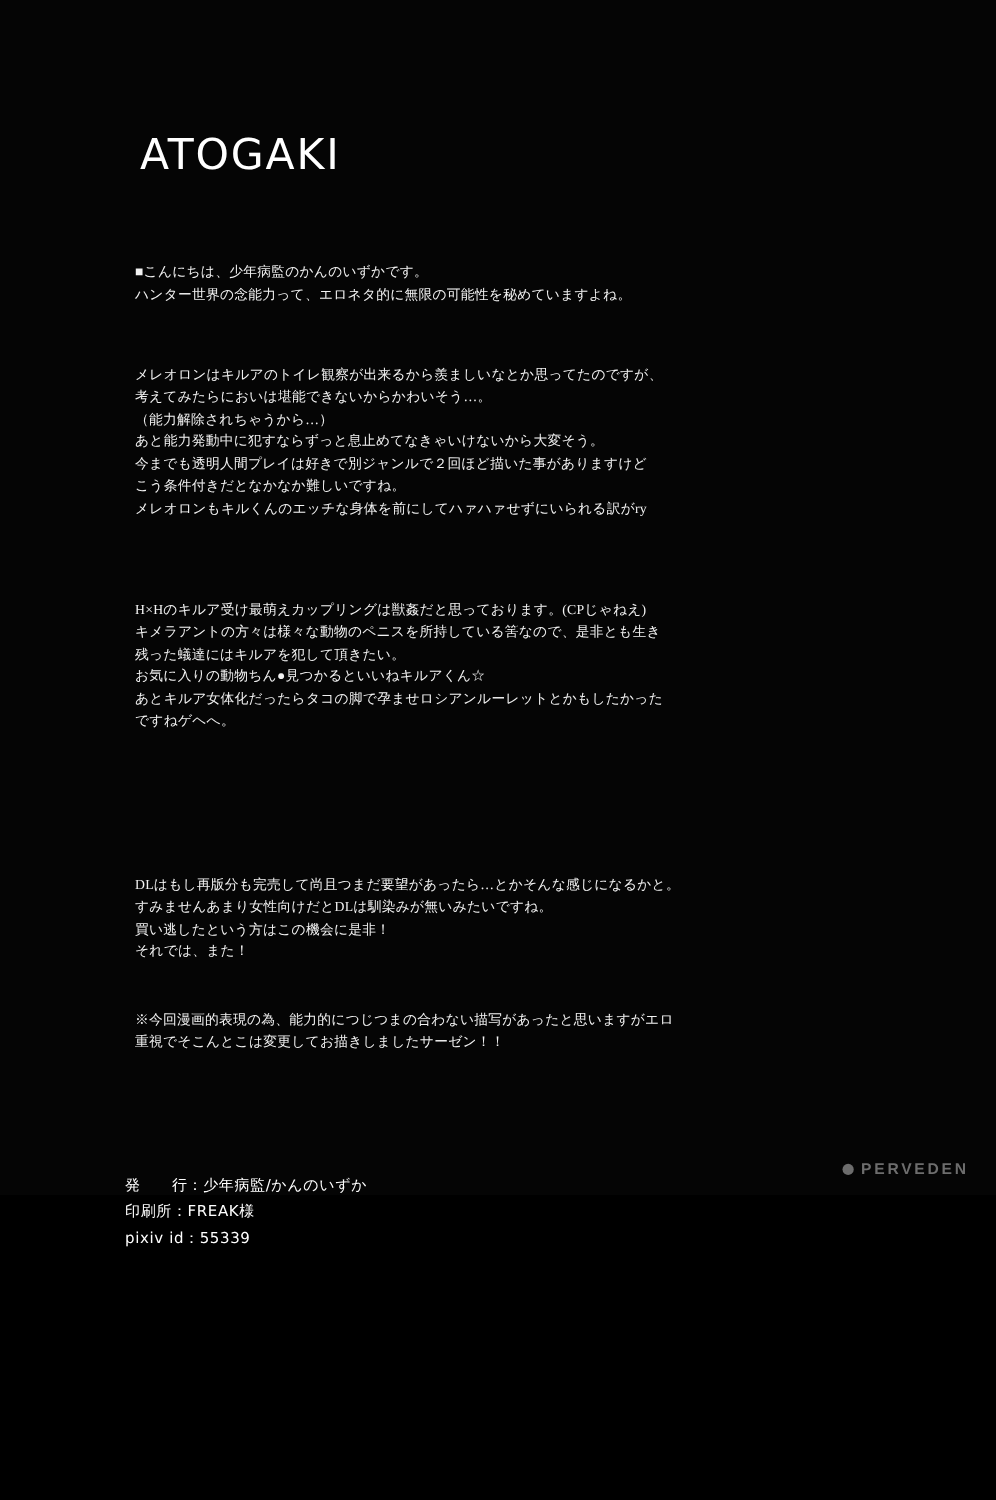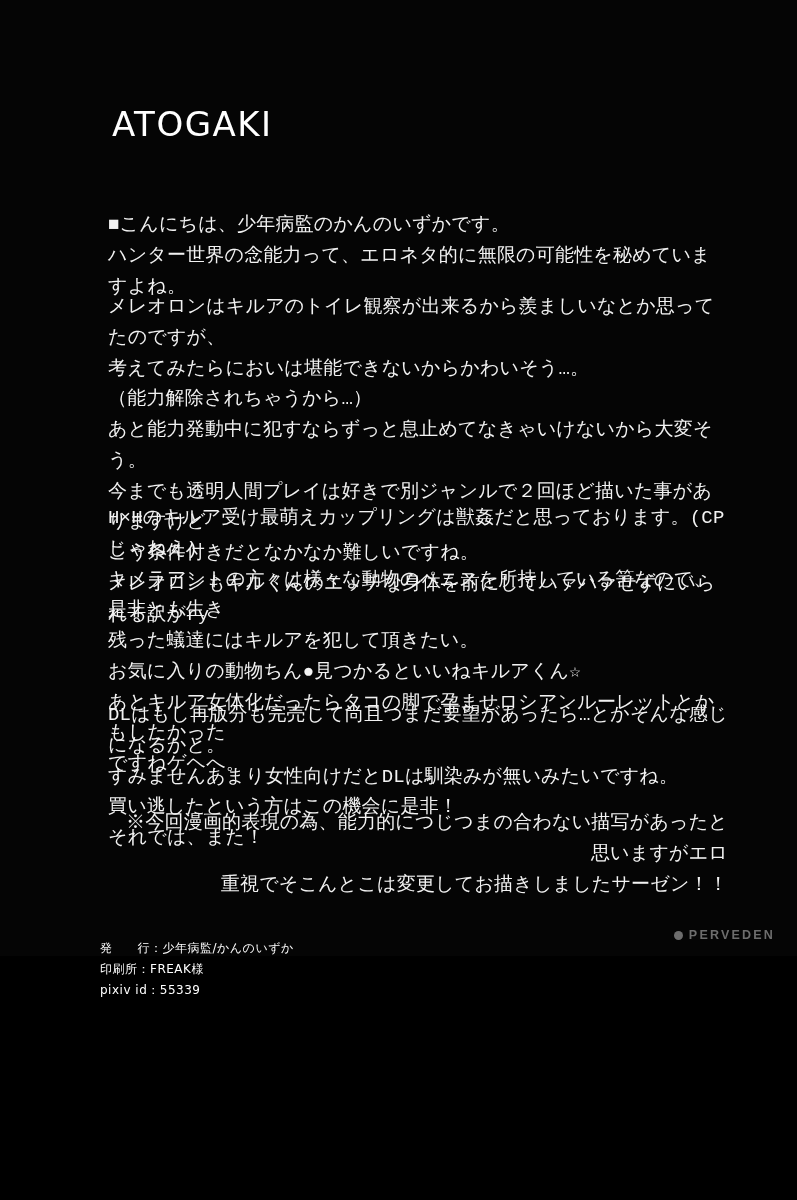--- a/index.html
+++ b/index.html
@@ -27,33 +27,33 @@
     font-size: 34px;
     letter-spacing: 1.5px;
     font-weight: 400;
     color: #ffffff;
     font-family: "DejaVu Sans", sans-serif;
   }
   .body-block {
     position: absolute;
     left: 108px;
     width: 620px;
-    font-size: 19px;
+    font-size: 11px;
     line-height: 1.62;
     color: #f2f2f2;
-    font-family: Liberation Mono, monospace;
+    font-family: Liberation Serif, serif;
     letter-spacing: 0.2px;
     white-space: pre-wrap;
   }
   #para-1 { top: 210px; }
   #para-2 { top: 292px; }
-  #para-3 { top: 480px; margin-top: 23px; }
+  #para-3 { top: 480px; }
   #para-4 { top: 630px; }
   #para-5 { top: 700px; }
-  #para-6 { top: 808px; text-align: right; }
+  #para-6 { top: 808px; }
 
   .colophon {
     position: absolute;
     left: 100px;
     top: 938px;
     width: 640px;
   }
   .colophon-line {
     font-size: 12px;
     line-height: 1.75;

